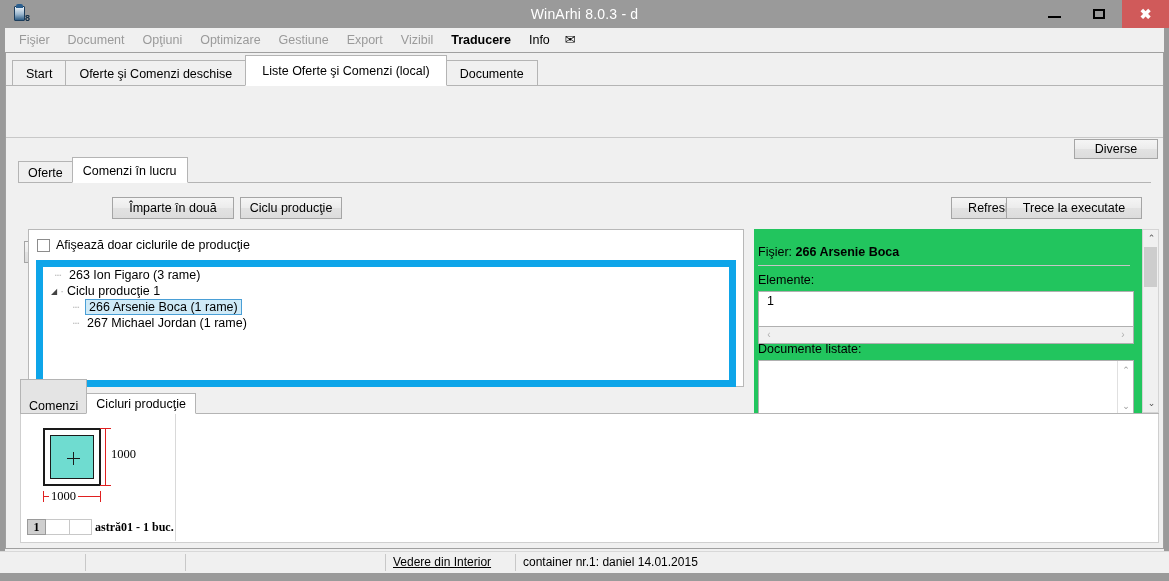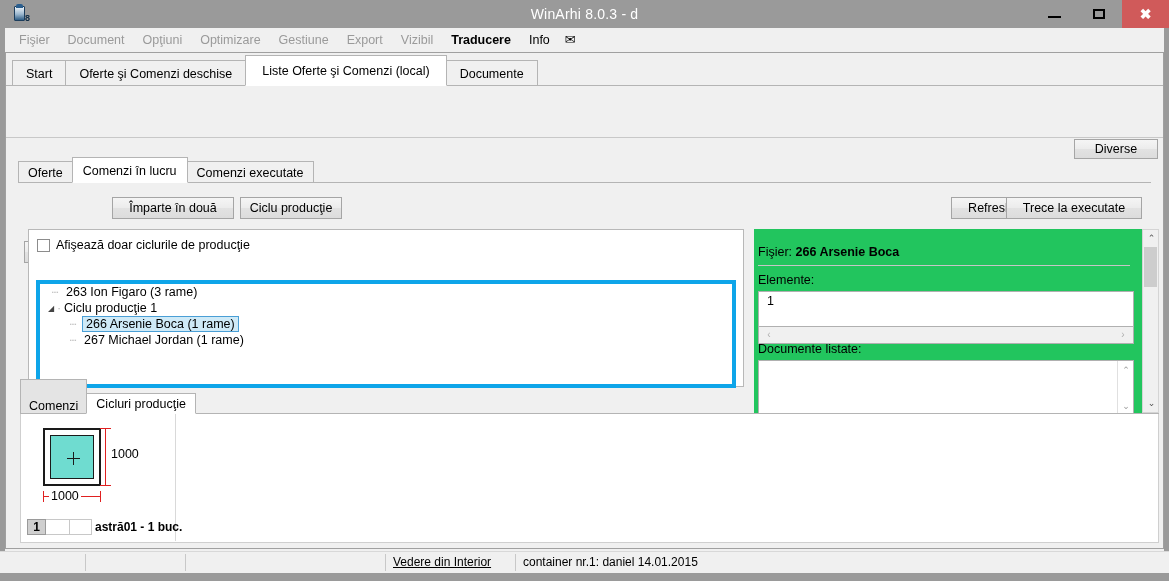--- a/index.html
+++ b/index.html
@@ -258,26 +258,25 @@
   .chkbox {
     width: 13px; height: 13px;
     border: 1px solid #8c8c8c;
     background: #ffffff;
     box-sizing: border-box;
     margin-right: 6px;
   }
   .tree-inner {
     position: absolute;
     left: 7px; top: 30px;
-    width: 700px; height: 108px;
-    background: #ffffff;
-    border: 4px solid #0ea5e9;
+    width: 700px; height: 127px;
+    background: #ffffff;
+    border: 7px solid #0ea5e9;
     box-sizing: border-box;
     overflow: hidden;
-    margin-top: 20px;
   }
   .tnode {
     position: relative;
     height: 16px;
     line-height: 16px;
     font-size: 12.5px;
     white-space: nowrap;
     color: #000;
   }
   .tnode .lbl { display: inline-block; padding: 0 2px; }
@@ -454,20 +453,21 @@
     border-top: none;
     box-sizing: border-box;
     overflow: hidden;
   }
   .drawcell {
     position: absolute;
     left: 0; top: 0;
     width: 155px; height: 127px;
     border-right: 1px solid #d9d9d9;
     box-sizing: border-box;
+    font-family: Liberation Serif, serif;
   }
   .win-outer {
     position: absolute;
     left: 22px; top: 14px;
     width: 58px; height: 58px;
     background: #ffffff;
     border: 2px solid #1a1a1a;
     box-sizing: border-box;
   }
   .win-inner {
@@ -658,21 +658,20 @@
     <div class="tabline1"></div>
 
     <div class="page1"></div>
 
     <div class="btn btn-diverse">Diverse</div>
     <div class="panel-sep"></div>
 
     <div class="tabstrip2">
       <div class="tab2">Oferte</div>
       <div class="tab2 active">Comenzi în lucru</div>
-      <div class="tab2">Comenzi executate</div>
     </div>
     <div class="tabline2"></div>
 
     <div class="btn btn-sterge">Şterge</div>
     <div class="btn btn-imparte">Împarte în două</div>
     <div class="btn btn-ciclu">Ciclu producţie</div>
     <div class="btn btn-refresh">Refresh</div>
     <div class="btn btn-trece">Trece la executate</div>
 
     <div class="tree-group">

